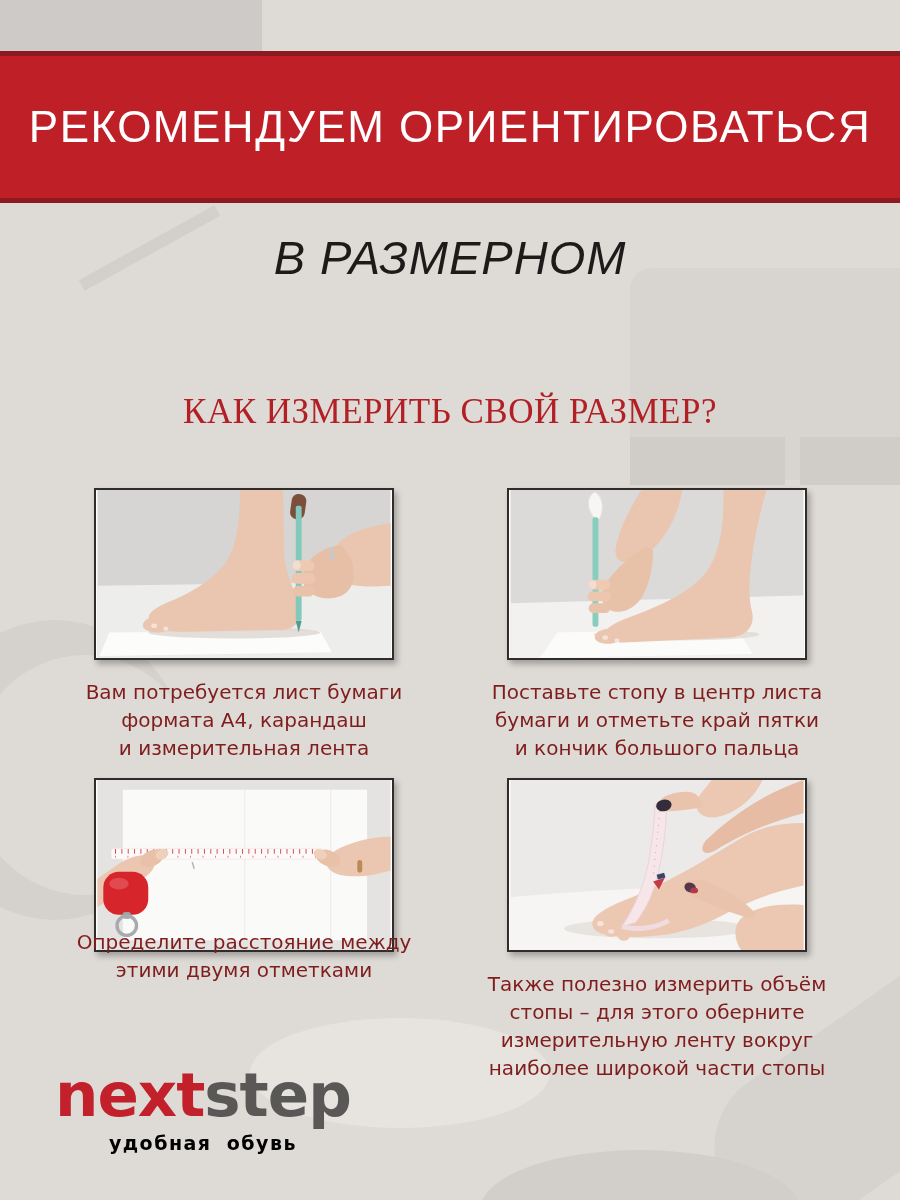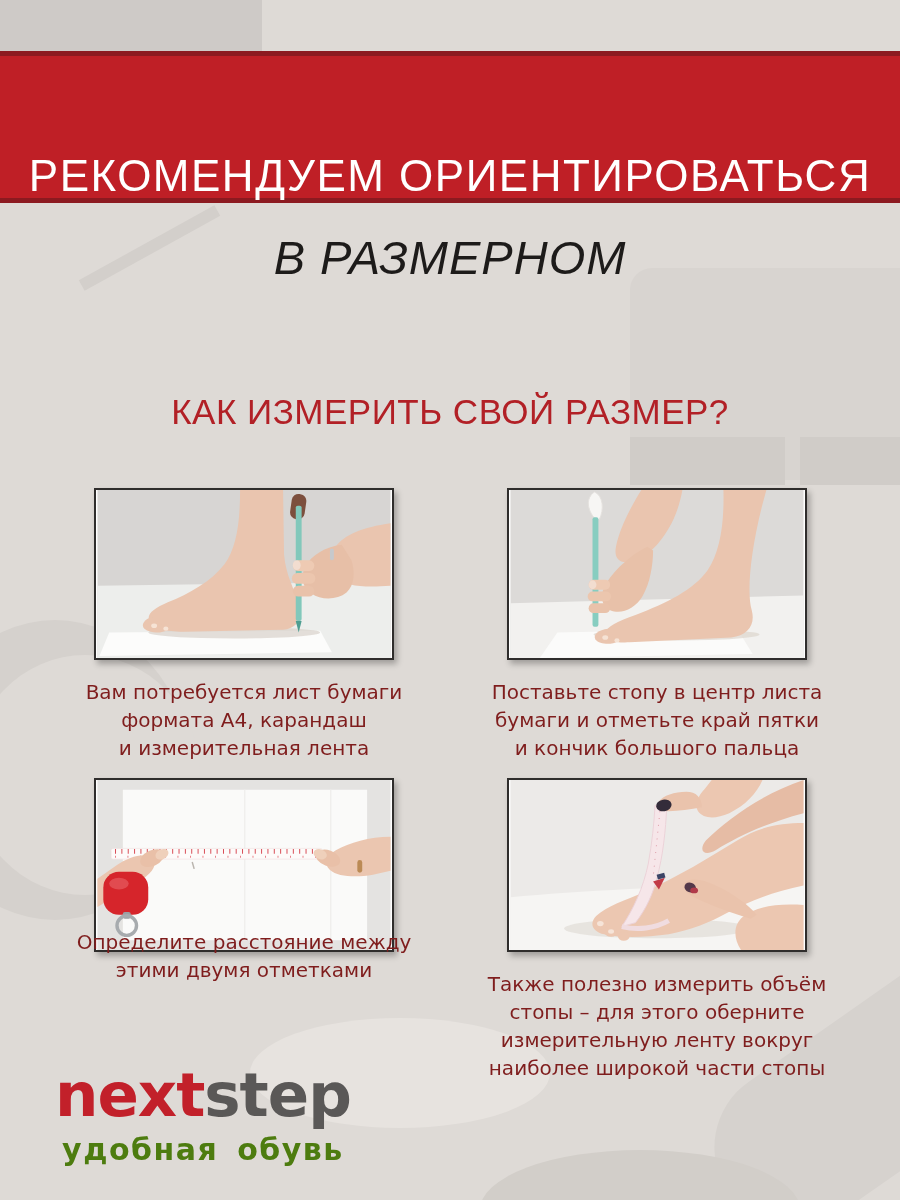--- a/index.html
+++ b/index.html
@@ -13,49 +13,49 @@
   .d-right-sub1{left:630px;top:437px;width:155px;height:48px;background:#d0ccc8;}
   .d-right-sub2{left:800px;top:437px;width:100px;height:48px;background:#d0ccc8;}
   .d-blob1{left:-80px;top:620px;width:270px;height:300px;border-radius:50%;background:#d5d1cd;}
   .d-blob1b{left:-30px;top:655px;width:230px;height:240px;border-radius:50%;background:#dedad6;}
   .d-band-br{left:690px;top:990px;width:430px;height:160px;border-radius:80px;background:#d6d2ce;transform:rotate(-35deg);}
   .d-ellipse-logo{left:250px;top:1018px;width:300px;height:110px;border-radius:50%;background:#e7e3df;}
   .d-blob-b{left:480px;top:1150px;width:320px;height:120px;border-radius:50%;background:#d2cec9;}
   
   .banner{position:absolute;z-index:2;left:0;top:51px;width:100%;height:152px;box-sizing:border-box;
           background:#bf1f26;border-top:5px solid #8c1a20;border-bottom:5px solid #8c1a20;
-          display:flex;flex-direction:column;align-items:center;justify-content:flex-end;gap:13px;}
+          display:flex;flex-direction:column;align-items:center;justify-content:center;gap:13px;}
   .banner-line{color:#ffffff;font-family:"Liberation Sans",sans-serif;font-size:44px;
                letter-spacing:1.5px;line-height:1;white-space:nowrap;}
   
   .heading{position:absolute;z-index:2;left:0;top:218px;width:100%;text-align:center;
            color:#1d1b1a;font-family:"Liberation Sans",sans-serif;font-size:47px;line-height:80px;letter-spacing:1px;font-style:italic;}
   .subheading{position:absolute;z-index:2;left:0;top:392px;width:100%;text-align:center;
-              color:#b22026;font-family:Liberation Sans, sans-serif;font-size:35px;letter-spacing:0.5px;}
+              color:#b22026;font-family:Liberation Serif, serif;font-size:35px;letter-spacing:0.5px;}
   
   .photo-frame{position:absolute;z-index:2;border:2px solid #2f2d2c;background:#fff;box-sizing:border-box;
                box-shadow:3px 4px 6px rgba(0,0,0,0.28);}
   #photo1{left:94px;top:488px;width:300px;height:172px;}
   #photo2{left:507px;top:488px;width:300px;height:172px;}
   #photo3{left:94px;top:778px;width:300px;height:174px;}
   #photo4{left:507px;top:778px;width:300px;height:174px;}
   .photo-frame svg{display:block;width:100%;height:100%;}
   
   .caption{position:absolute;z-index:2;width:360px;text-align:center;color:#7f1d1d;
            font-size:20px;line-height:28px;white-space:pre-line;}
   #cap1{left:64px;top:678px;}
   #cap2{left:477px;top:678px;}
   #cap3{left:64px;top:928px;}
   #cap4{left:477px;top:970px;}
   
   .logo{position:absolute;z-index:2;left:55px;top:1064px;text-align:center;}
   .logo-name{font-size:61px;font-weight:bold;letter-spacing:-1px;line-height:1;}
   .logo-next{color:#c2202a;}
   .logo-step{color:#5a5857;}
-  .logo-tagline{margin-top:7px;font-size:30px;font-weight:bold;color:#4d7c0f;
+  .logo-tagline{margin-top:7px;font-size:19px;font-weight:bold;color:#000000;
                 letter-spacing:1.5px;word-spacing:7px;}
 </style>
 </head>
 <body>
 
 <div class="poster">
 
   <div class="decor d-topleft"></div>
   <div class="decor d-diag"></div>
   <div class="decor d-right"></div>

